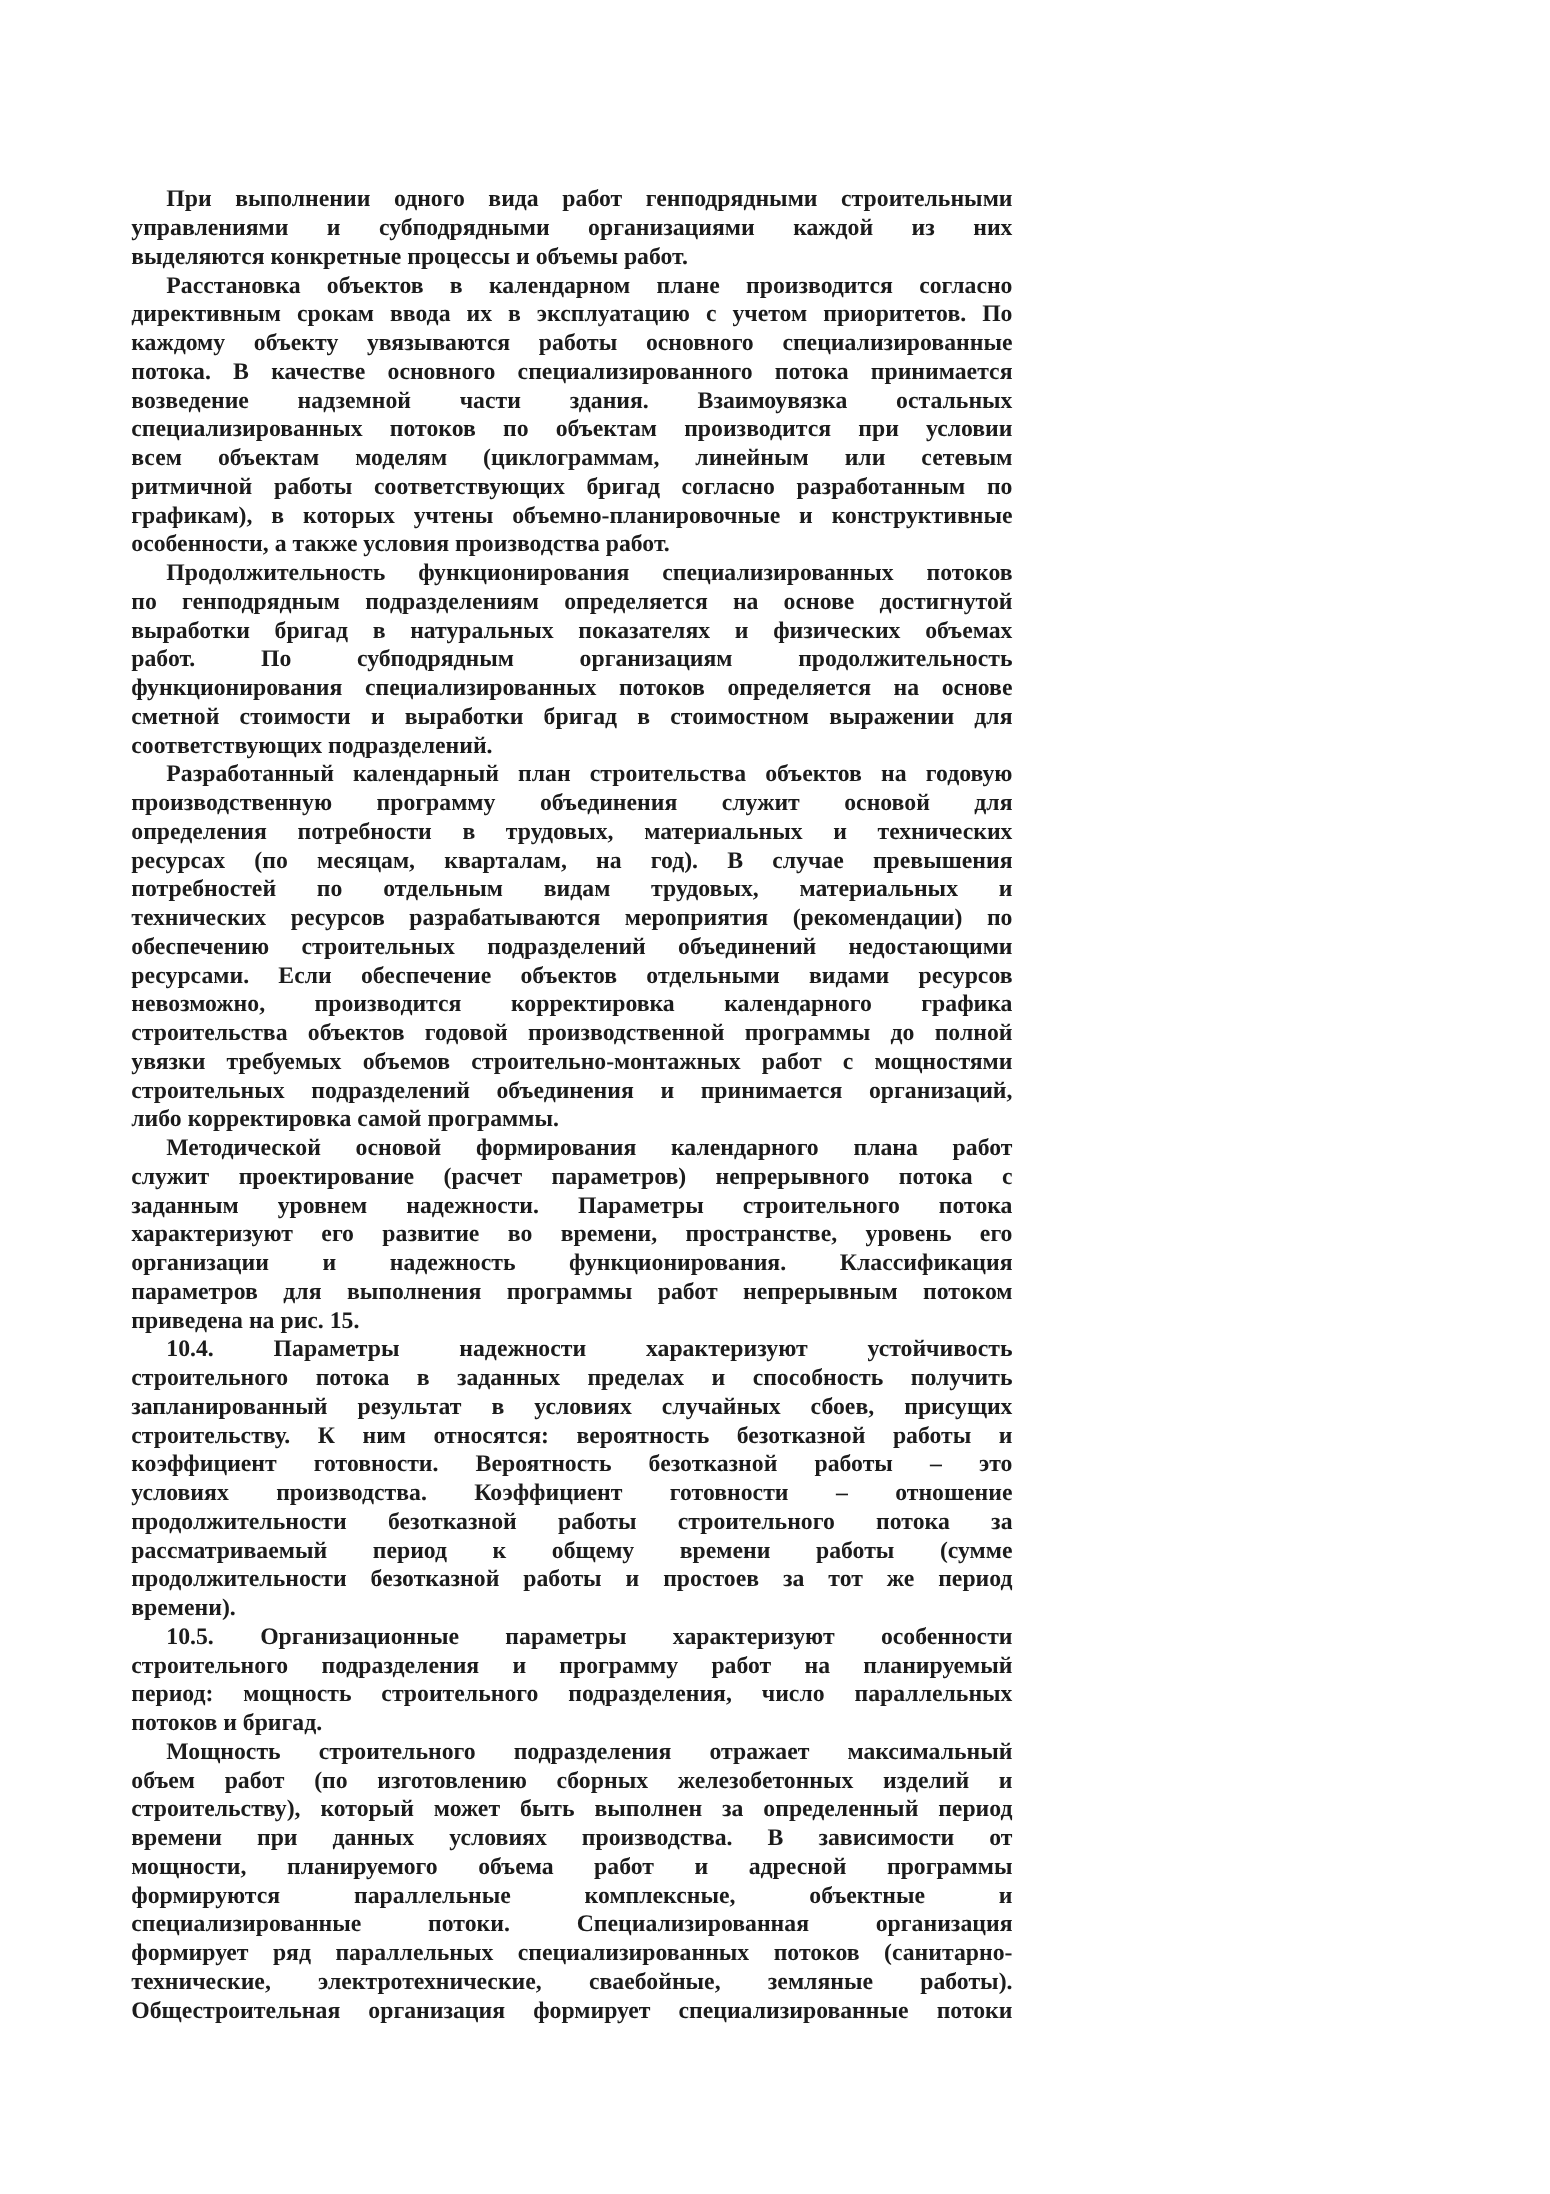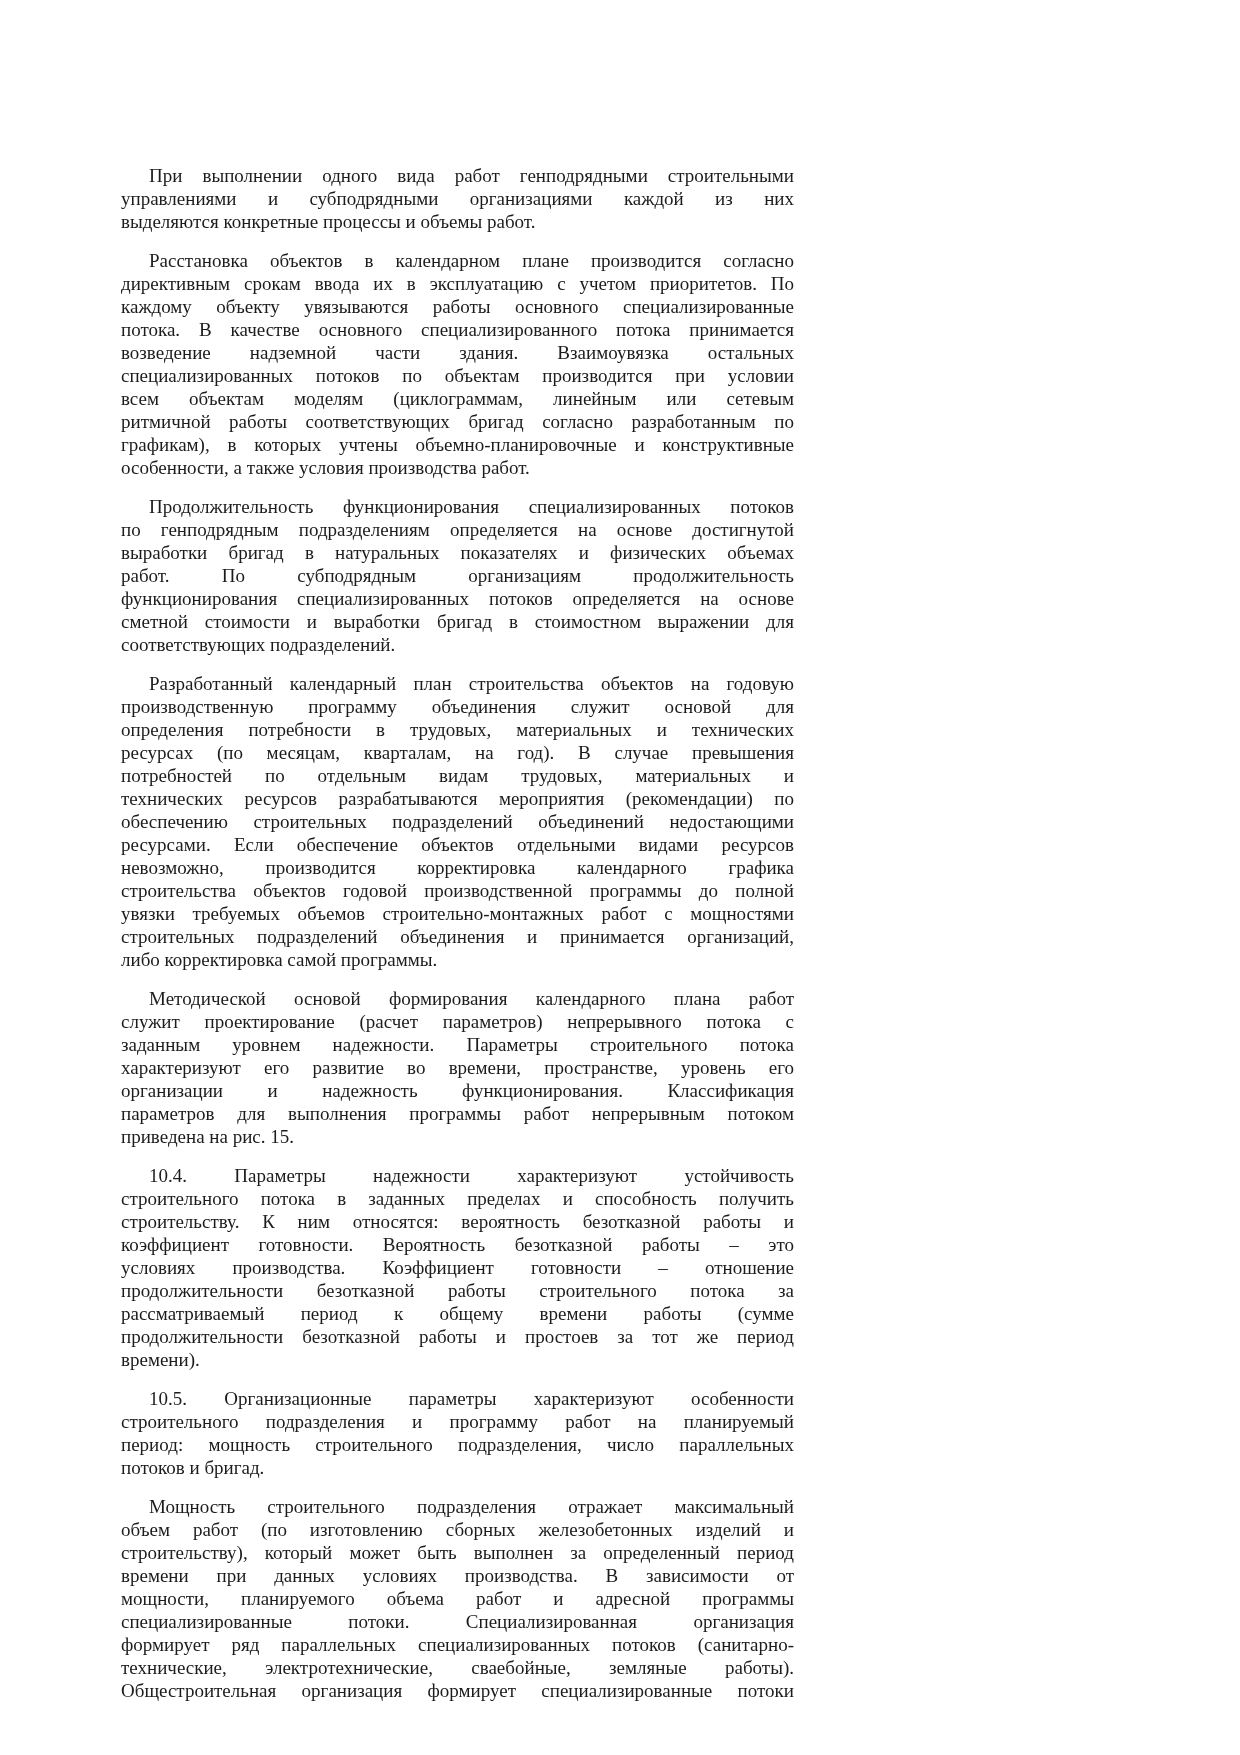--- a/index.html
+++ b/index.html
@@ -22,22 +22,23 @@
     position: absolute;
     left: 105px;
     top: 148px;
     width: 705px;
     font-family: "Liberation Serif", "DejaVu Serif", serif;
     font-size: 19px;
     line-height: 23px;
     color: #1c1c1c;
   }
   .paragraph {
-    margin: 16px;
+    margin: 0;
     padding: 0;
+    font-weight: bold;
   }
   .line {
     text-align: justify;
     text-align-last: justify;
     -moz-text-align-last: justify;
     height: 23px;
     overflow: hidden;
   }
   .line.first {
     text-indent: 28px;
@@ -98,39 +99,41 @@
         <div class="line">служит проектирование (расчет параметров) непрерывного потока с</div>
         <div class="line">заданным уровнем надежности. Параметры строительного потока</div>
         <div class="line">характеризуют его развитие во времени, пространстве, уровень его</div>
         <div class="line">организации и надежность функционирования. Классификация</div>
         <div class="line">параметров для выполнения программы работ непрерывным потоком</div>
         <div class="line end">приведена на рис. 15.</div>
       </div>
       <div class="paragraph">
         <div class="line first">10.4. Параметры надежности характеризуют устойчивость</div>
         <div class="line">строительного потока в заданных пределах и способность получить</div>
+        <div class="line">запланированный результат в условиях случайных сбоев, присущих</div>
         <div class="line">строительству. К ним относятся: вероятность безотказной работы и</div>
         <div class="line">коэффициент готовности. Вероятность безотказной работы – это</div>
         <div class="line">условиях производства. Коэффициент готовности – отношение</div>
         <div class="line">продолжительности безотказной работы строительного потока за</div>
         <div class="line">рассматриваемый период к общему времени работы (сумме</div>
         <div class="line">продолжительности безотказной работы и простоев за тот же период</div>
         <div class="line end">времени).</div>
       </div>
       <div class="paragraph">
         <div class="line first">10.5. Организационные параметры характеризуют особенности</div>
         <div class="line">строительного подразделения и программу работ на планируемый</div>
         <div class="line">период: мощность строительного подразделения, число параллельных</div>
         <div class="line end">потоков и бригад.</div>
       </div>
       <div class="paragraph">
         <div class="line first">Мощность строительного подразделения отражает максимальный</div>
         <div class="line">объем работ (по изготовлению сборных железобетонных изделий и</div>
         <div class="line">строительству), который может быть выполнен за определенный период</div>
         <div class="line">времени при данных условиях производства. В зависимости от</div>
         <div class="line">мощности, планируемого объема работ и адресной программы</div>
+        <div class="line">формируются параллельные комплексные, объектные и</div>
         <div class="line">специализированные потоки. Специализированная организация</div>
         <div class="line">формирует ряд параллельных специализированных потоков (санитарно-</div>
         <div class="line">технические, электротехнические, сваебойные, земляные работы).</div>
         <div class="line">Общестроительная организация формирует специализированные потоки</div>
       </div>
     </div>
 </div>
 
 </body></html>

